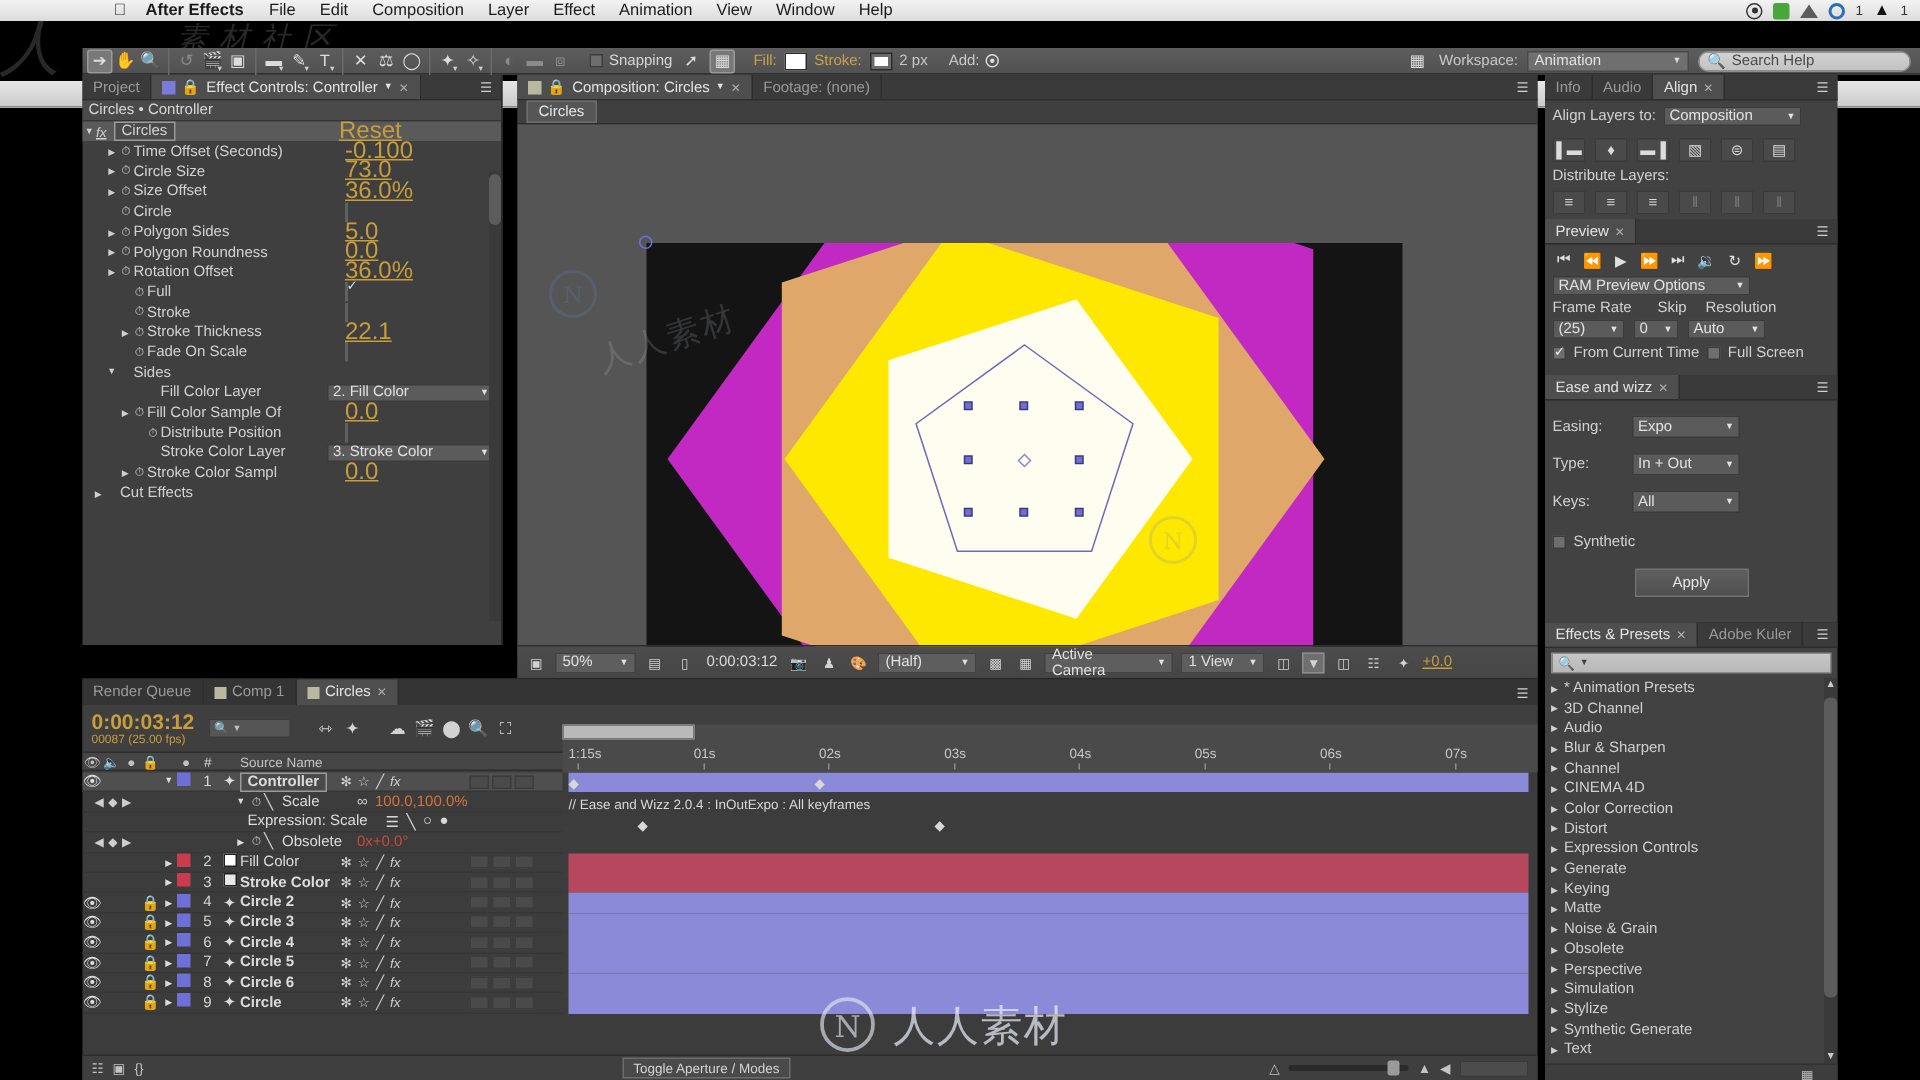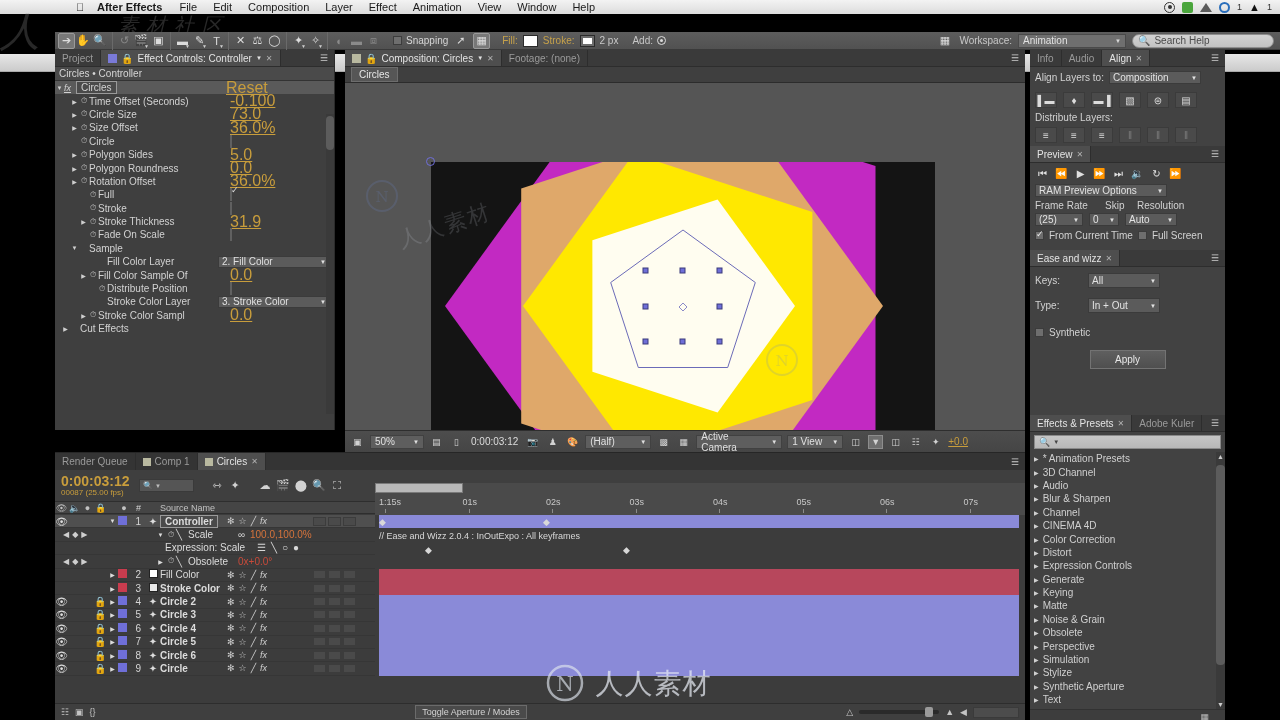--- a/index.html
+++ b/index.html
@@ -369,34 +369,34 @@
         <span class="tri dim"></span>
         <span class="stop">⏱</span>
         <span class="ecname">Stroke</span>
         <span style="width:100px"><span class="ecchk"></span></span>
       </div>
       <div class="ecrow">
         <span style="width:24px"></span>
         <span class="tri">▶</span>
         <span class="stop">⏱</span>
         <span class="ecname">Stroke Thickness</span>
-        <span class="ecval">31.9</span>
+        <span class="ecval">22.1</span>
       </div>
       <div class="ecrow">
         <span style="width:24px"></span>
         <span class="tri dim"></span>
         <span class="stop">⏱</span>
         <span class="ecname">Fade On Scale</span>
         <span style="width:100px"><span class="ecchk"></span></span>
       </div>
       <div class="ecrow">
         <span style="width:15px"></span>
         <span class="tri">▼</span>
         <span class="stop"></span>
-        <span class="ecname">Sample</span>
+        <span class="ecname">Sides</span>
         <span style="width:100px"></span>
       </div>
       <div class="ecrow">
         <span style="width:33px"></span>
         <span class="tri dim"></span>
         <span class="stop"></span>
         <span class="ecname">Fill Color Layer</span>
         <span class="ecdrop">
           <span>2. Fill Color</span>
           <span class="arw">▼</span>
@@ -633,34 +633,41 @@
 </div>
 
 <div class="panel" id="easePanel">
   <div class="ptabs">
     <div class="ptab active">
       <span>Ease and wizz</span>
       <span class="x">✕</span>
     </div>
     <div class="pmenu">☰</div>
   </div>
+  <div class="arow" style="padding-top:10px">
+    <span class="rlabel" style="width:48px">Easing:</span>
+    <span class="minidrop" style="width:72px;height:15px">
+      <span>Expo</span>
+      <span class="arw">▼</span>
+      </span>
+  </div>
+  <div class="arow" style="padding-top:6px">
+    <span class="rlabel" style="width:48px">Type:</span>
+    <span class="minidrop" style="width:72px;height:15px">
+      <span>In + Out</span>
+      <span class="arw">▼</span>
+      </span>
+  </div>
   <div class="arow" style="padding-top:6px">
     <span class="rlabel" style="width:48px">Keys:</span>
     <span class="minidrop" style="width:72px;height:15px">
       <span>All</span>
       <span class="arw">▼</span>
       </span>
   </div>
-  <div class="arow" style="padding-top:6px">
-    <span class="rlabel" style="width:48px">Type:</span>
-    <span class="minidrop" style="width:72px;height:15px">
-      <span>In + Out</span>
-      <span class="arw">▼</span>
-      </span>
-  </div>
   <div class="arow" style="padding-top:10px">
     <span class="chk"></span>
     <span class="rlabel">Synthetic</span>
   </div>
   <div style="display:flex;justify-content:center;padding-top:8px">
     <span class="applybtn">Apply</span>
   </div>
 </div>
 
 <div class="panel" id="fxpPanel">
@@ -744,21 +751,21 @@
         <div class="fxrow">
           <span style="font-size:6px;color:#cfcfcf">▶</span>
           <span>Simulation</span>
         </div>
         <div class="fxrow">
           <span style="font-size:6px;color:#cfcfcf">▶</span>
           <span>Stylize</span>
         </div>
         <div class="fxrow">
           <span style="font-size:6px;color:#cfcfcf">▶</span>
-          <span>Synthetic Aperture</span>
+          <span>Synthetic Generate</span>
         </div>
         <div class="fxrow">
           <span style="font-size:6px;color:#cfcfcf">▶</span>
           <span>Text</span>
         </div>
       </div>
     <div id="fxBar">
       <span style="position:absolute;top:1px;left:1px;font-size:7px;color:#ccc">▲</span>
       <div class="thumb"></div>
       <span style="position:absolute;bottom:1px;left:1px;font-size:7px;color:#ccc">▼</span>

